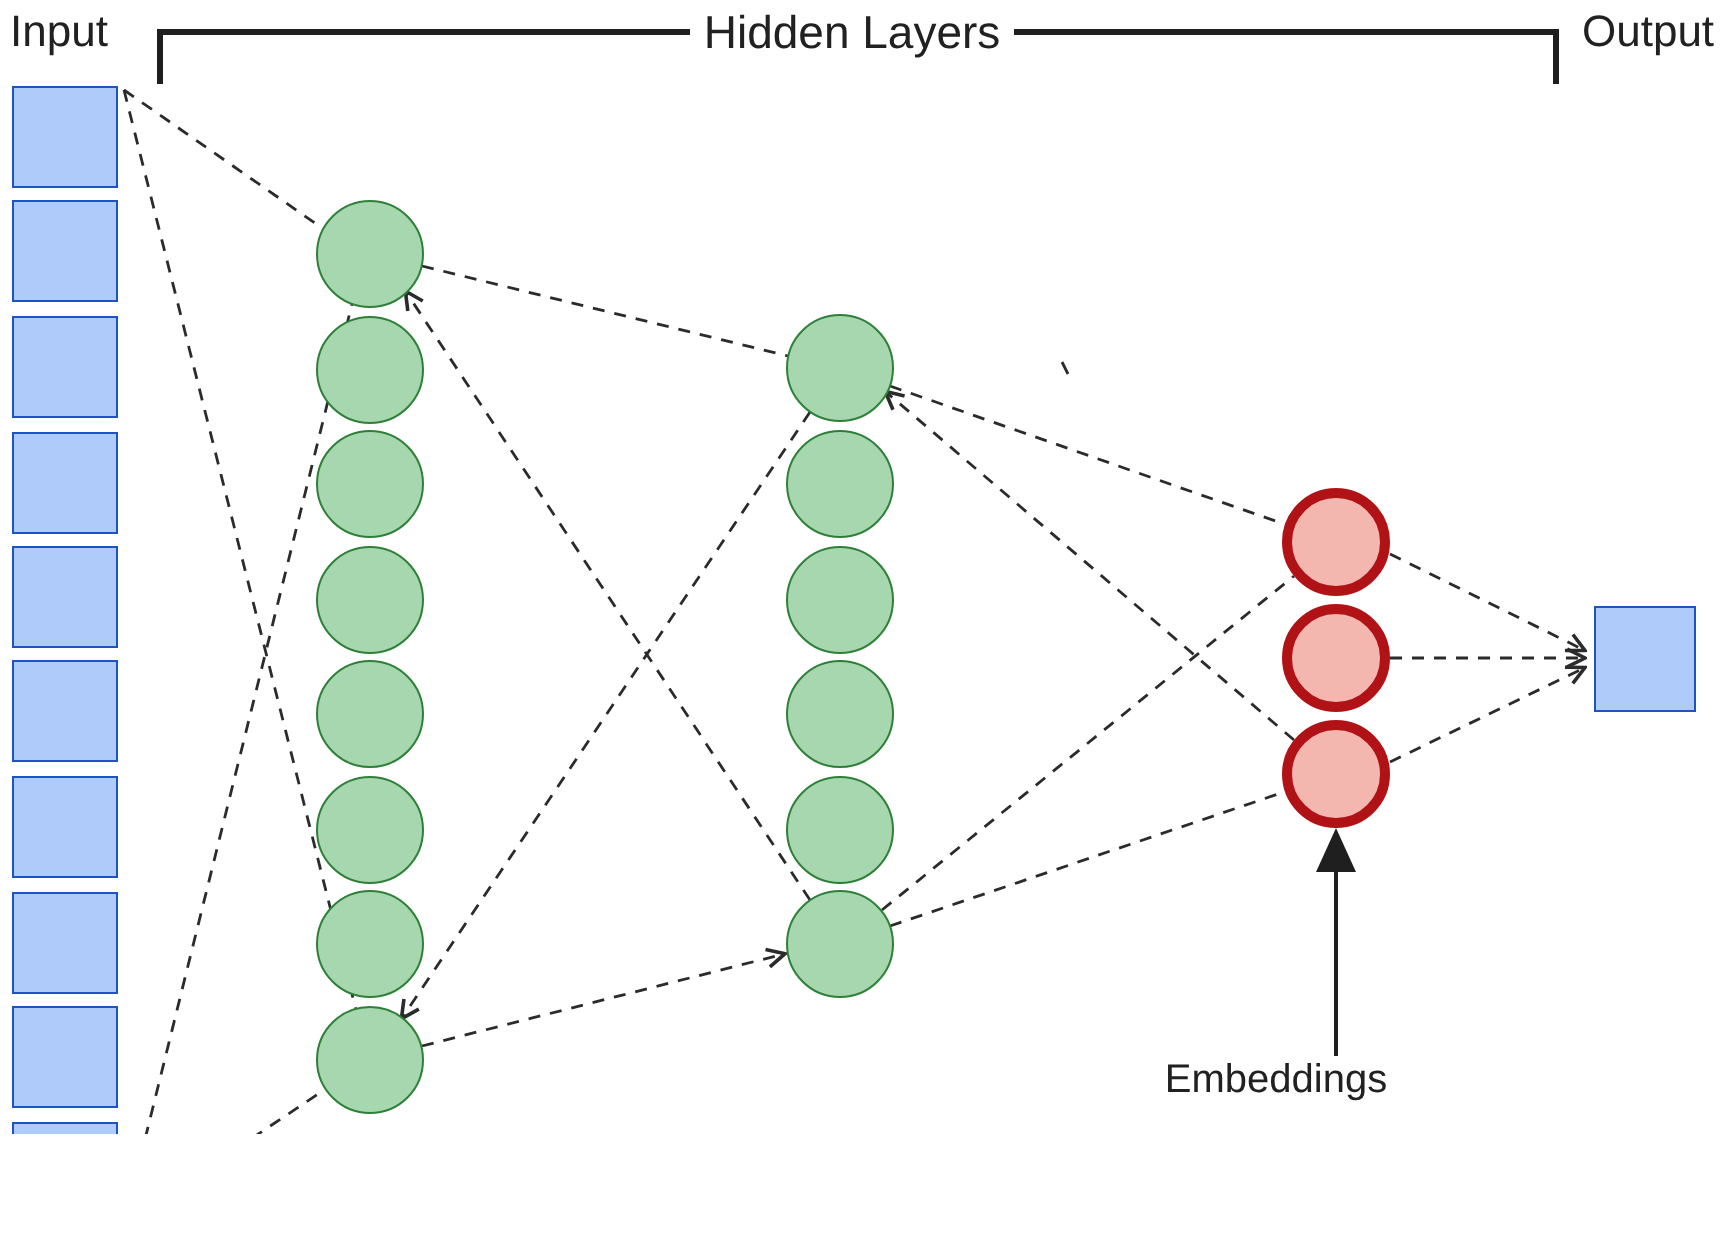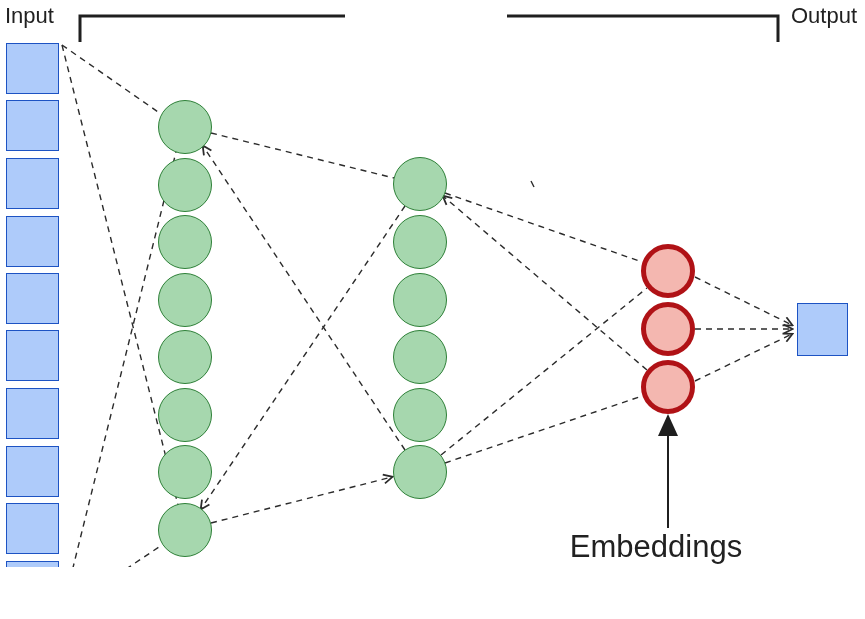--- a/index.html
+++ b/index.html
@@ -16,21 +16,21 @@
     position:absolute; box-sizing:border-box; border-radius:50%;
     background:var(--hidden-fill); border:1.7px solid var(--hidden-stroke);
   }
   .embed {
     background:var(--embed-fill); border:5.5px solid var(--embed-stroke);
   }
   .lbl { position:absolute; color:var(--text); white-space:nowrap; }
   #lbl-input  { left:5px;  top:3px;  font-size:22px; }
   #lbl-output { left:791px; top:3px; font-size:22px;text-align:right; }
   #lbl-hidden { left:426px; top:3px; font-size:23px; transform:translateX(-50%); }
-  #lbl-embeddings { left:656px; top:529px; font-size:31px; transform:translateX(-50%); }
+  #lbl-embeddings { left:638px; top:529px; font-size:20px; transform:translateX(-50%); }
 </style>
 </head>
 <body>
 
 <div id="stage" style="--input-fill: #aecbfa; --input-stroke: #1d53c3; --hidden-fill: #a6d7ae; --hidden-stroke: #2e8038; --embed-fill: #f4b7b0; --embed-stroke: #b01216; --line: #2b2b2b; --ink: #1f1f1f; --text: #212121;">
 
   <svg id="diagram-svg" width="865" height="619" viewBox="0 0 865 619">
     <defs>
       <marker id="ah" viewBox="0 0 10 10" refX="8.5" refY="5" markerWidth="8" markerHeight="8" orient="auto-start-reverse">
         <path d="M1,1 L9,5 L1,9" fill="none" stroke="var(--line)" stroke-width="1.6"></path>
@@ -99,16 +99,17 @@
   <div id="embed-col">
       <div class="circ embed" style="left: 641px; top: 244px; width: 54px; height: 54px;"></div>
       <div class="circ embed" style="left: 641px; top: 302px; width: 54px; height: 54px;"></div>
       <div class="circ embed" style="left: 641px; top: 360px; width: 54px; height: 54px;"></div>
     </div>
   <div id="output-col">
       <div class="sq" style="left: 797px; top: 303px; width: 51px; height: 53px;"></div>
     </div>
 
   <div class="lbl" id="lbl-input">Input</div>
+  <div class="lbl" id="lbl-hidden">Hidden Layers</div>
   <div class="lbl" id="lbl-output">Output</div>
   <div class="lbl" id="lbl-embeddings">Embeddings</div>
 
 </div>
 
 </body></html>

